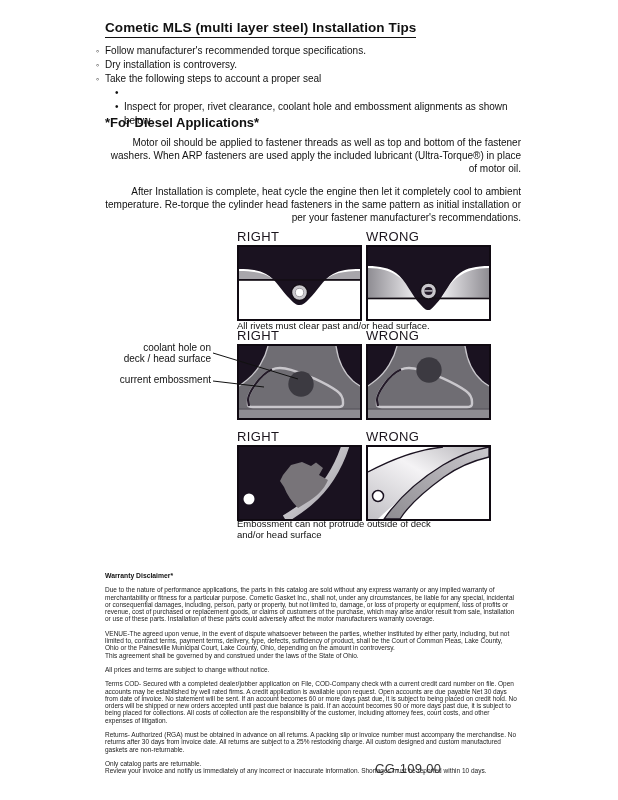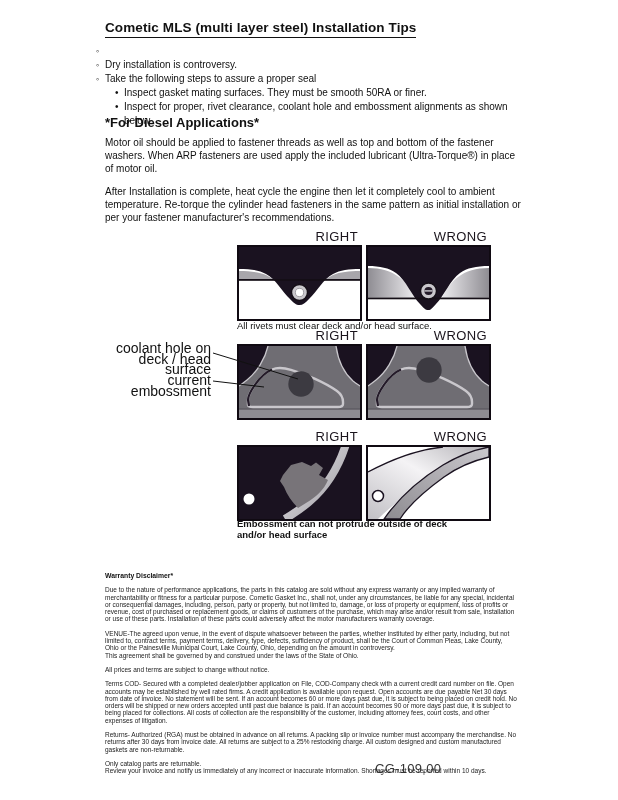--- a/index.html
+++ b/index.html
@@ -13,30 +13,30 @@
   
   .tips{position:absolute;left:96px;top:44px;width:430px;font-size:10px;line-height:14px;}
   .tip-row{display:flex;}
   .tip-row .marker{width:9px;flex:0 0 9px;font-size:9px;}
   .sub{margin-left:19px;}
   .sub .marker{font-size:10px;width:9px;flex:0 0 9px;}
 
   
   .diesel{position:absolute;left:105px;top:116px;width:420px;font-size:10px;line-height:13px;}
   .diesel h2{font-size:13px;margin:0 0 7px 0;}
-  .diesel p{margin:0 4px 10px 0;}
+  .diesel p{margin:0 4px 10px 0;text-align:right;}
 
   
   .fig-label{position:absolute;font-size:13px;letter-spacing:.4px;color:#1a141c;
-             width:121px;text-align:right;font-weight:500;}
+             width:121px;text-align:left;font-weight:500;}
   .fig-box{position:absolute;width:121px;height:72px;border:2px solid #100a12;background:#fff;}
   .fig-box svg{display:block;}
   .caption{position:absolute;font-size:9.5px;line-height:11px;color:#111;}
 
-  .side-label{position:absolute;width:101px;text-align:right;font-size:14px;line-height:10.5px;
+  .side-label{position:absolute;width:101px;text-align:right;font-size:10px;line-height:10.5px;
               white-space:pre-line;color:#111;}
   .leader-overlay{position:absolute;left:110px;top:340px;width:260px;height:70px;pointer-events:none;}
 
   
   .warranty{position:absolute;left:105px;top:572px;width:412px;font-size:6.5px;line-height:7.3px;
             color:#222;}
   .warranty h3{font-size:6.8px;margin:0 0 7px 0;color:#111;}
   .warranty p{margin:0 0 7px 0;white-space:pre-line;}
 
   .footer-code{position:absolute;left:375px;top:761px;font-size:13px;color:#333;letter-spacing:.3px;}
@@ -44,32 +44,32 @@
 </head>
 <body>
 
 <div class="page">
 
   <div class="title">Cometic MLS (multi layer steel) Installation Tips</div>
 
   <div class="tips">
     <div class="tip-row">
       <span class="marker">◦</span>
+      <span>Follow manufacturer's recommended torque specifications.</span>
     </div>
     <div class="tip-row">
       <span class="marker">◦</span>
       <span>Dry installation is controversy.</span>
     </div>
     <div class="tip-row">
       <span class="marker">◦</span>
-      <span>Take the following steps to assure a proper seal</span>
+      <span>Take the following steps to account a proper seal</span>
     </div>
     <div class="tip-row sub">
       <span class="marker">•</span>
-      <span>Inspect gasket mating surfaces.  They must be smooth 50RA or finer.</span>
     </div>
     <div class="tip-row sub">
       <span class="marker">•</span>
       <span>Inspect for proper, rivet clearance, coolant hole and embossment alignments as shown below.</span>
     </div>
   </div>
 
   <div class="diesel">
     <h2>*For Diesel Applications*</h2>
     <p>Motor oil should be applied to fastener threads as well as top and bottom of the fastener washers. When ARP fasteners are used apply the included lubricant (Ultra-Torque®) in place of motor oil.</p>
@@ -107,21 +107,21 @@
       <path d="M0,21 C13,21 23,24 31,30 C38,35 43,43 47,50.5 L0,50.5 Z" fill="url(#g1L)"></path>
       <path d="M121,21 C108,21 98,24 90,30 C83,35 78,43 74,50.5 L121,50.5 Z" fill="url(#g1R)"></path>
       <path d="M0,0 H121 V19 C108,19 99,21 92,26 C82,33 76,49 68,57 C64,61 63,63 60.5,63 C57,63 56,61 52,57 C44,49 38,33 28,26 C21,21 12,19 0,19 Z" fill="#1a1220"></path>
       <rect x="0" y="50.5" width="121" height="1.8" fill="#140e16"></rect>
       <circle cx="60.5" cy="44" r="8" fill="#c9c7cc" stroke="#140e16" stroke-width="1.4"></circle>
       <circle cx="60.5" cy="44" r="4.1" fill="#241b29"></circle>
       <rect x="56.5" y="43.2" width="8" height="1.4" fill="#c9c7cc"></rect>
     </svg>
   </div>
 
-  <div class="caption" style="left:237px;top:320px;">All rivets must clear deck and/or head surface.</div>
+  <div class="caption" style="left:237px;top:320px;">All rivets must clear past and/or head surface.</div>
 
   <div class="fig-label" style="left:237px;top:328px;">RIGHT</div>
   <div class="fig-label" style="left:366px;top:328px;">WRONG</div>
 
   <div class="side-label" style="left:110px;top:343px;">coolant hole on
 deck / head surface</div>
   <div class="side-label" style="left:110px;top:375px;">current embossment</div>
 
   <div class="fig-box" style="left:237px;top:344px;">
     <svg width="121" height="72" viewBox="0 0 121 72">
@@ -191,21 +191,21 @@
         </linearGradient>
       </defs>
       <rect x="0" y="0" width="121" height="72" fill="#ffffff"></rect>
       <path d="M0,25 C28,10 55,2 75,0 L121,0 L121,6 C90,14 62,28 40,46 C28,56 18,64 10,72 L0,72 Z" fill="url(#g3d)"></path>
       <path d="M0,25 C28,10 55,2 75,0" fill="none" stroke="#1a1220" stroke-width="1.3"></path>
       <path d="M16,72 C30,52 52,32 75,18 C90,9 105,3 121,0 L121,10 C104,14 90,20 76,30 C58,43 42,56 32,72 Z" fill="url(#g3e)" stroke="#1a1220" stroke-width="1.3"></path>
       <circle cx="10" cy="49" r="5.5" fill="#ffffff" stroke="#1a1220" stroke-width="1.5"></circle>
     </svg>
   </div>
 
-  <div class="caption" style="left:237px;top:518px;white-space:pre-line;font-weight:bold;">Embossment can not protrude outside of deck
+  <div class="caption" style="left:237px;top:518px;white-space:pre-line;">Embossment can not protrude outside of deck
 and/or head surface</div>
 
   <div class="warranty">
     <h3>Warranty Disclaimer*</h3>
     <p>Due to the nature of performance applications, the parts in this catalog are sold without any express warranty or any implied warranty of merchantability or fitness for a particular purpose.  Cometic Gasket Inc., shall not, under any circumstances, be liable for any special, incidental or consequential damages, including, person, party or property, but not limited to, damage, or loss of property or equipment, loss of profits or revenue, cost of purchased or replacement goods, or claims of customers of the purchase, which may arise and/or result from sale, installation or use of these parts.  Installation of these parts could adversely affect the motor manufacturers warranty coverage.</p>
     <p>VENUE-The agreed upon venue, in the event of dispute whatsoever between the parties, whether instituted by either party, including, but not limited to, contract terms, payment terms, delivery, type, defects, sufficiency of product, shall be the Court of Common Pleas, Lake County, Ohio or the Painesville Municipal Court, Lake County, Ohio, depending on the amount in controversy.
 This agreement shall be governed by and construed under the laws of the State of Ohio.</p>
     <p>All prices and terms are subject to change without notice.</p>
     <p>Terms COD- Secured with a completed dealer/jobber application on File, COD-Company check with a current credit card number on file.  Open accounts may be established by well rated firms.  A credit application is available upon request.  Open accounts are due payable Net 30 days from date of invoice.  No statement will be sent.  If an account becomes 60 or more days past due, it is subject to being placed on credit hold.  No orders will be shipped or new orders accepted until past due balance is paid.  If an account becomes 90 or more days past due, it is subject to being placed for collections.  All costs of collection are the responsibility of the customer, including attorney fees, court costs, and other expenses of litigation.</p>
     <p>Returns- Authorized (RGA) must be obtained in advance on all returns.  A packing slip or invoice number must accompany the merchandise.  No returns after 30 days from invoice date.  All returns are subject to a 25% restocking charge.  All custom designed and custom manufactured gaskets are non-returnable.</p>

